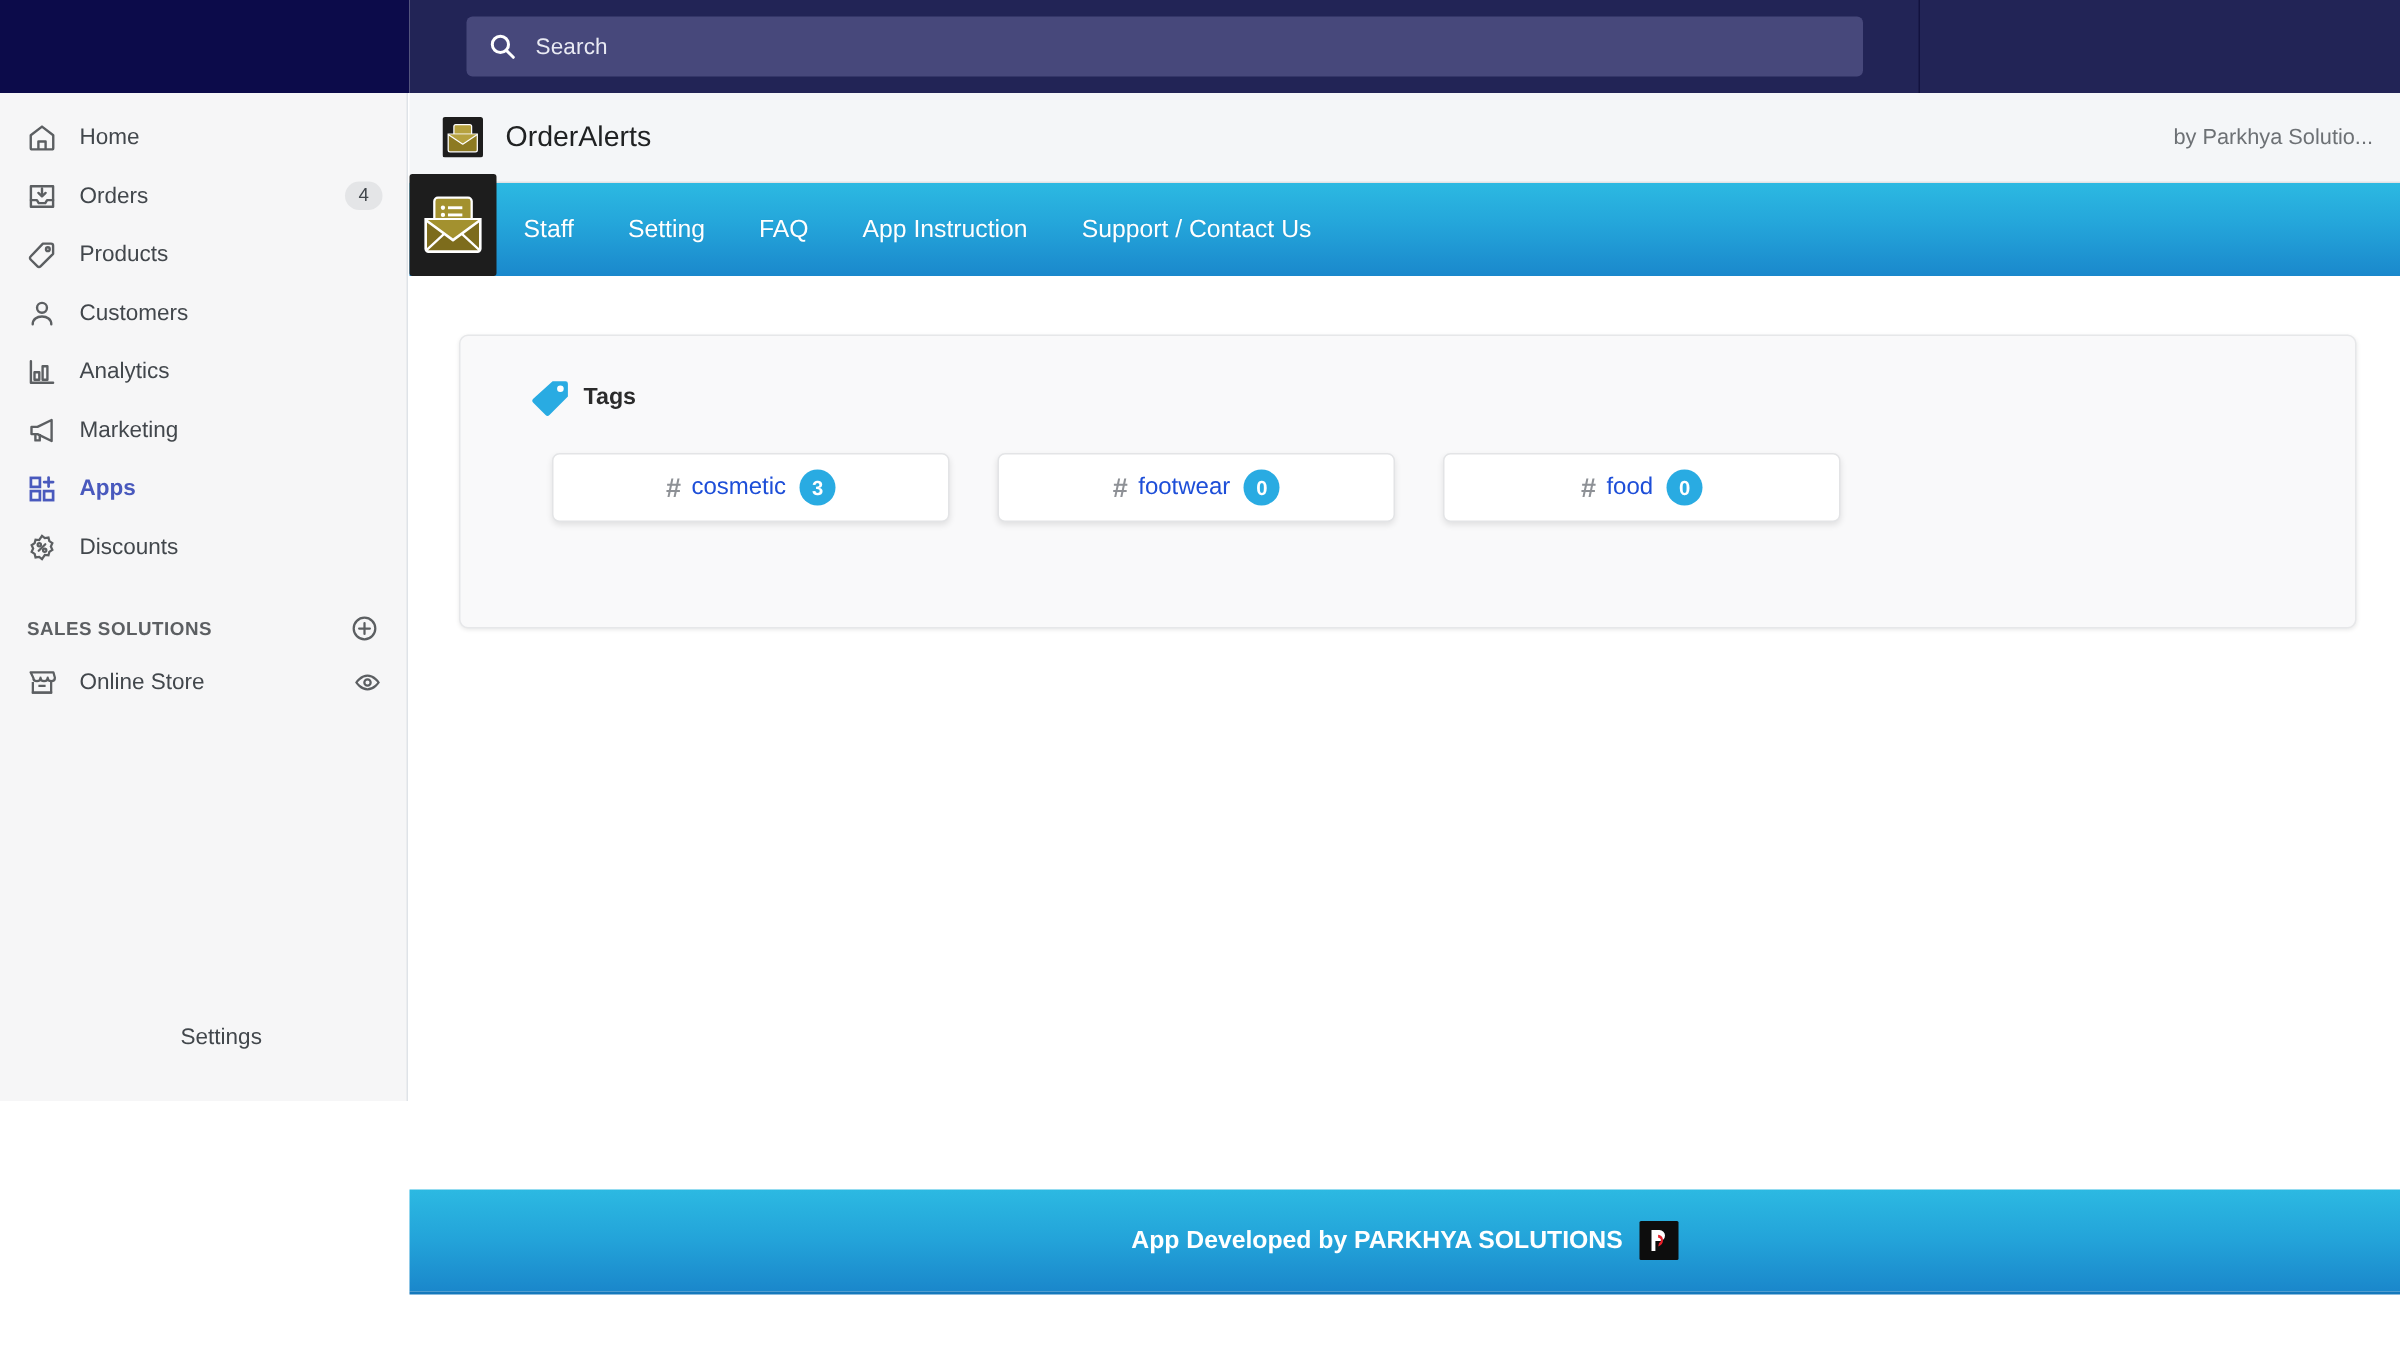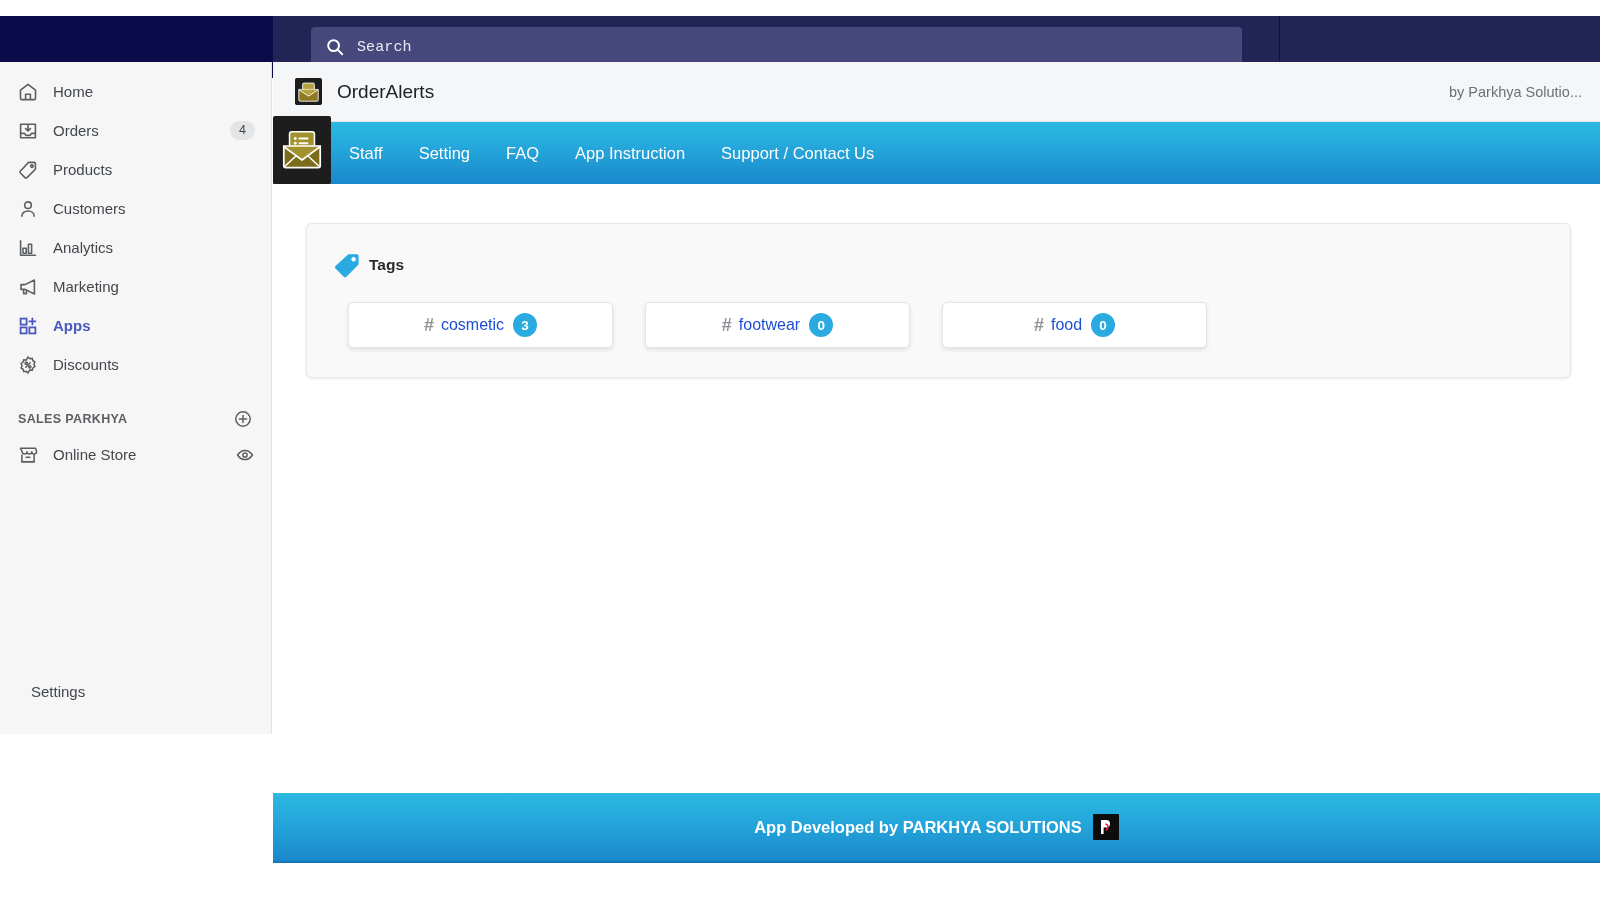--- a/index.html
+++ b/index.html
@@ -6,21 +6,21 @@
   html, body {
     width: 1600px; height: 900px;
     font-family: "Liberation Sans", sans-serif;
     background: #ffffff;
     overflow: hidden;
   }
 
   #app { position: relative; width: 1600px; height: 900px; }
 
   
-  .topbar { position: absolute; top: 16px; left: 0; width: 1600px; height: 54px; font-family: Liberation Mono, monospace; }
+  .topbar { position: absolute; top: 0; left: 0; width: 1600px; height: 54px; }
   .topbar-left   { position: absolute; top: 0; left: 0;    width: 273px;  height: 62px; background: #0c0b4a; }
   .topbar-mid    { position: absolute; top: 0; left: 273px; width: 1007px; height: 62px; background: #222456; }
   .topbar-right  { position: absolute; top: 0; left: 1280px; width: 320px; height: 62px; background: #222456; }
   .topbar-divider{ position: absolute; top: 0; left: 1279px; width: 1px; height: 62px; background: #12123f; }
 
   .search-box {
     position: absolute; top: 11px; left: 311px; width: 931px; height: 40px;
     background: #47487b; border-radius: 4px; display: flex; align-items: center;
     padding-left: 14px; cursor: text;
   }
@@ -51,21 +51,21 @@
   }
   .section-head .title {
     font-size: 12.5px; font-weight: 700; color: #5c5f62; letter-spacing: .35px;
   }
   .section-head .plus { width: 20px; height: 20px; cursor: pointer; }
   .eye-ico { width: 20px; height: 20px; cursor: pointer; flex: 0 0 20px; }
 
   .settings-row {
     position: absolute; bottom: 24px; left: 8px; width: 256px;
     display: flex; align-items: center; height: 38px; padding-left: 9px;
-    border-radius: 4px; cursor: pointer;
+    border-radius: 4px; cursor: pointer; justify-content: center;
   }
   .settings-row .lbl { font-size: 15px; color: #42474c; margin-left: 14px; }
 
   
   .app-area { position: absolute; top: 62px; left: 273px; width: 1327px; height: 838px; background: #fff; }
 
   .app-header {
     position: relative; height: 60px; background: #f4f6f8;
     border-bottom: 1px solid #e1e3e5; display: flex; align-items: center; padding-left: 22px;
   }
@@ -94,23 +94,24 @@
     text-shadow: 0 0 1px rgba(0,0,0,.08);
   }
   .tab.active::after {
     content: ""; position: absolute; left: 0; right: 0; bottom: 0;
     height: 5px; background: #ffffff;
   }
 
   .app-body { position: relative; height: 545px; background: #ffffff; }
 
   .card {
-    position: absolute; left: 33px; top: 39px; width: 1265px; height: 155px;
+    position: absolute; left: 33px; top: 39px; width: 1265px; height: 196px;
     background: #f9f9fa; border: 1px solid #e6e7e9; border-radius: 6px;
     box-shadow: 0 1px 3px rgba(0,0,0,.09);
+    padding-left: 20px;
   }
   .card-head { display: flex; align-items: center; padding: 27px 0 0 26px; }
   .card-head .tag-ico { width: 28px; height: 28px; flex: 0 0 28px; }
   .card-head .card-title { font-size: 15.5px; font-weight: 700; color: #2b2b2b; margin-left: 8px; }
 
   .chips { display: flex; gap: 32px; padding: 23px 0 0 41px; }
   .chip {
     width: 265px; height: 46px; background: #ffffff;
     border: 1px solid #e3e4e6; border-radius: 5px;
     box-shadow: 0 2px 4px rgba(0,0,0,.10);
@@ -245,21 +246,21 @@
             <circle cx="9.2" cy="9.2" r="1.1"></circle>
               <circle cx="12.8" cy="12.8" r="1.1"></circle>
             <line x1="13.2" y1="8.8" x2="8.8" y2="13.2"></line>
           </svg>
         </span>
         <span class="lbl">Discounts</span>
       </div>
     </div>
 
     <div class="section-head">
-      <span class="title">SALES PARKHYA</span>
+      <span class="title">SALES SOLUTIONS</span>
       <span class="plus">
         <svg viewBox="0 0 20 20" fill="none" stroke="#5c5f62" stroke-width="1.5" stroke-linecap="round" xmlns="http://www.w3.org/2000/svg">
           <circle cx="10" cy="10" r="7.2"></circle>
           <line x1="10" y1="6.4" x2="10" y2="13.6"></line>
           <line x1="6.4" y1="10" x2="13.6" y2="10"></line>
         </svg>
       </span>
     </div>
 
     <div class="nav-item">

